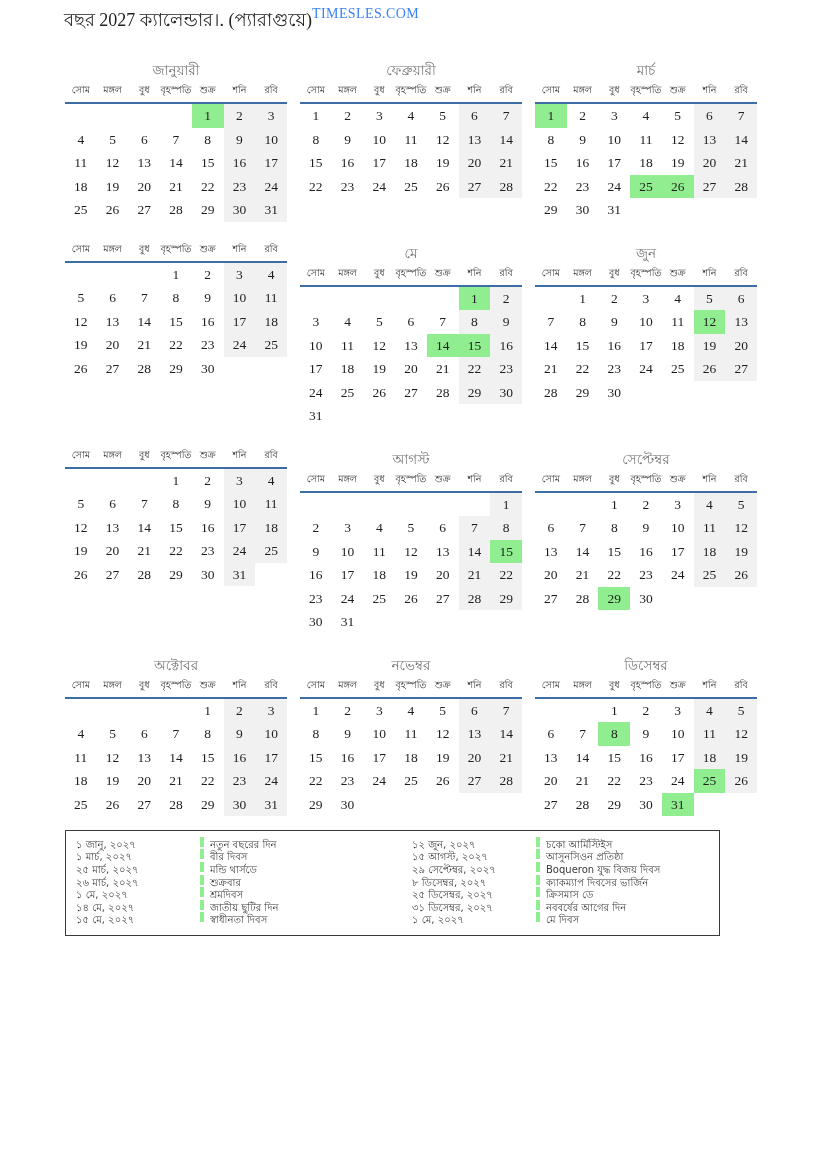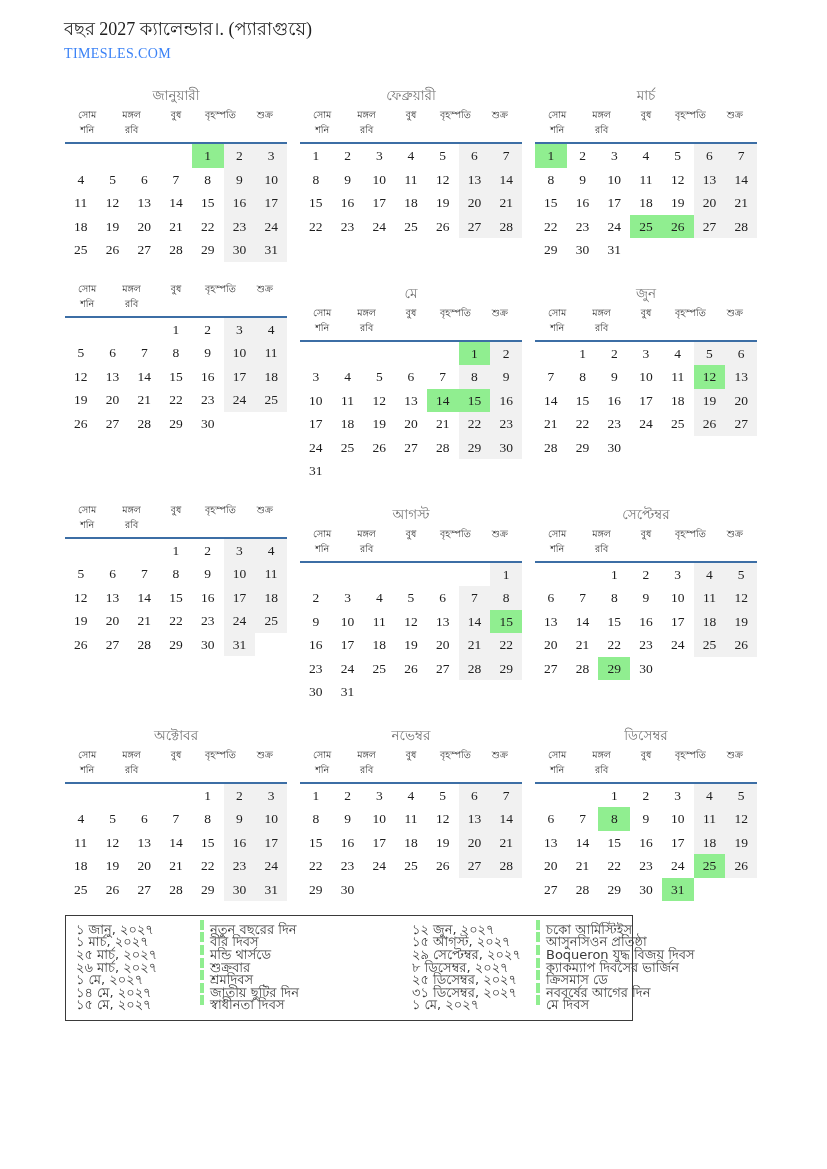--- a/index.html
+++ b/index.html
@@ -1,37 +1,37 @@
 <!DOCTYPE html>
 <html><head>
 <meta charset="utf-8">
 <style>
   html,body{margin:0;padding:0;}
   body{
     width:827px;height:1169px;background:#ffffff;position:relative;
     font-family:"Liberation Serif","DejaVu Sans",serif;
     -webkit-font-smoothing:antialiased;
   }
-  .header{display:flex;justify-content:flex-start;align-items:flex-start;padding:15px 62px 0 64px;flex-direction:column;}
+  .header{display:flex;justify-content:flex-start;align-items:flex-start;padding:6px 62px 0 64px;}
   .page-title{font-size:18px;color:#1f1f1f;}
   .site-link{font-size:14px;color:#3b82f6;text-decoration:none;letter-spacing:.4px;cursor:pointer;}
   .months{display:grid;grid-template-columns:repeat(3,222px);column-gap:13px;row-gap:20px;margin:22px 0 0 65px;}
   .month{}
   .month-title{text-align:center;color:#737373;font-size:13.5px;height:24px;line-height:22px;font-family:"DejaVu Sans",sans-serif;}
-  .weekrow{display:grid;grid-template-columns:repeat(5,1fr);border-bottom:2px solid #3c6ea5;padding-bottom:4px;}
+  .weekrow{display:grid;grid-template-columns:repeat(7,1fr);border-bottom:2px solid #3c6ea5;padding-bottom:4px;}
   .wd{text-align:center;font-size:9.5px;color:#333;font-family:"DejaVu Sans",sans-serif;white-space:nowrap;overflow:visible;}
   .days{display:grid;grid-template-columns:repeat(7,1fr);}
   .day{height:23.5px;line-height:23.5px;text-align:center;font-size:13.5px;color:#1e1e1e;}
   .day.weekend{background:#f1f1f1;}
   .day.holiday{background:#90ee90;}
   .legend{
-    width:568px;margin:14px 0 0 65px;border:1px solid #3a3a3a;box-sizing:border-box;
+    width:655px;margin:14px 0 0 65px;border:1px solid #3a3a3a;box-sizing:border-box;
     padding:8px 6px 8px 10px;display:grid;grid-template-columns:124px 212px 124px 1fr;
     grid-auto-rows:12.6px;align-items:center;
-    font-size:13px;color:#3a3a3a;font-family:"DejaVu Sans",sans-serif;
+    font-size:10px;color:#3a3a3a;font-family:"DejaVu Sans",sans-serif;
   }
   .legend-date{white-space:nowrap;}
   .legend-name{white-space:nowrap;display:flex;align-items:flex-start;}
   .bullet{display:inline-block;width:4px;height:10px;background:#90ee90;margin-right:6px;flex:0 0 auto;}
 </style>
 </head>
 <body>
 
 <div class="header">
   <div class="page-title">বছর 2027 ক্যালেন্ডার।. (প্যারাগুয়ে)</div>

